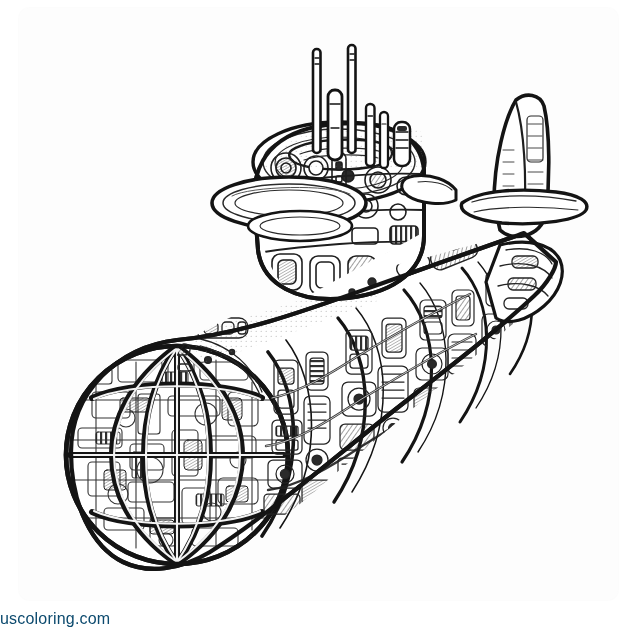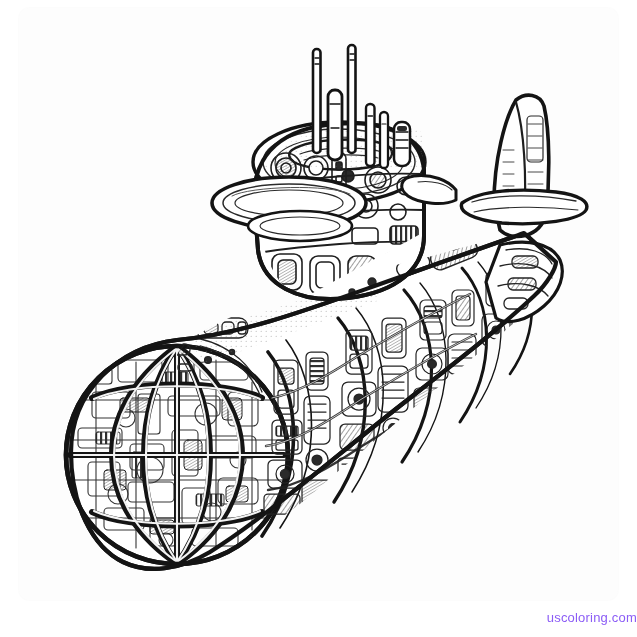--- a/index.html
+++ b/index.html
@@ -46,25 +46,25 @@
     width: 637px;
     height: 637px;
     display: block;
   }
 
   .watermark {
     position: absolute;
     left: 0;
     right: 0;
     top: 610px;
-    text-align: right;
+    text-align: left;
     font-family: "Liberation Sans", sans-serif;
-    font-size: 13px;
+    font-size: 16px;
     letter-spacing: 0.2px;
-    color: #8b5cf6;
+    color: #0c4a6e;
     user-select: none;
   }
 </style>
 </head>
 <body>
 
 <div id="page">
 
   <div class="art-card">
     <div class="art-stage"></div>

